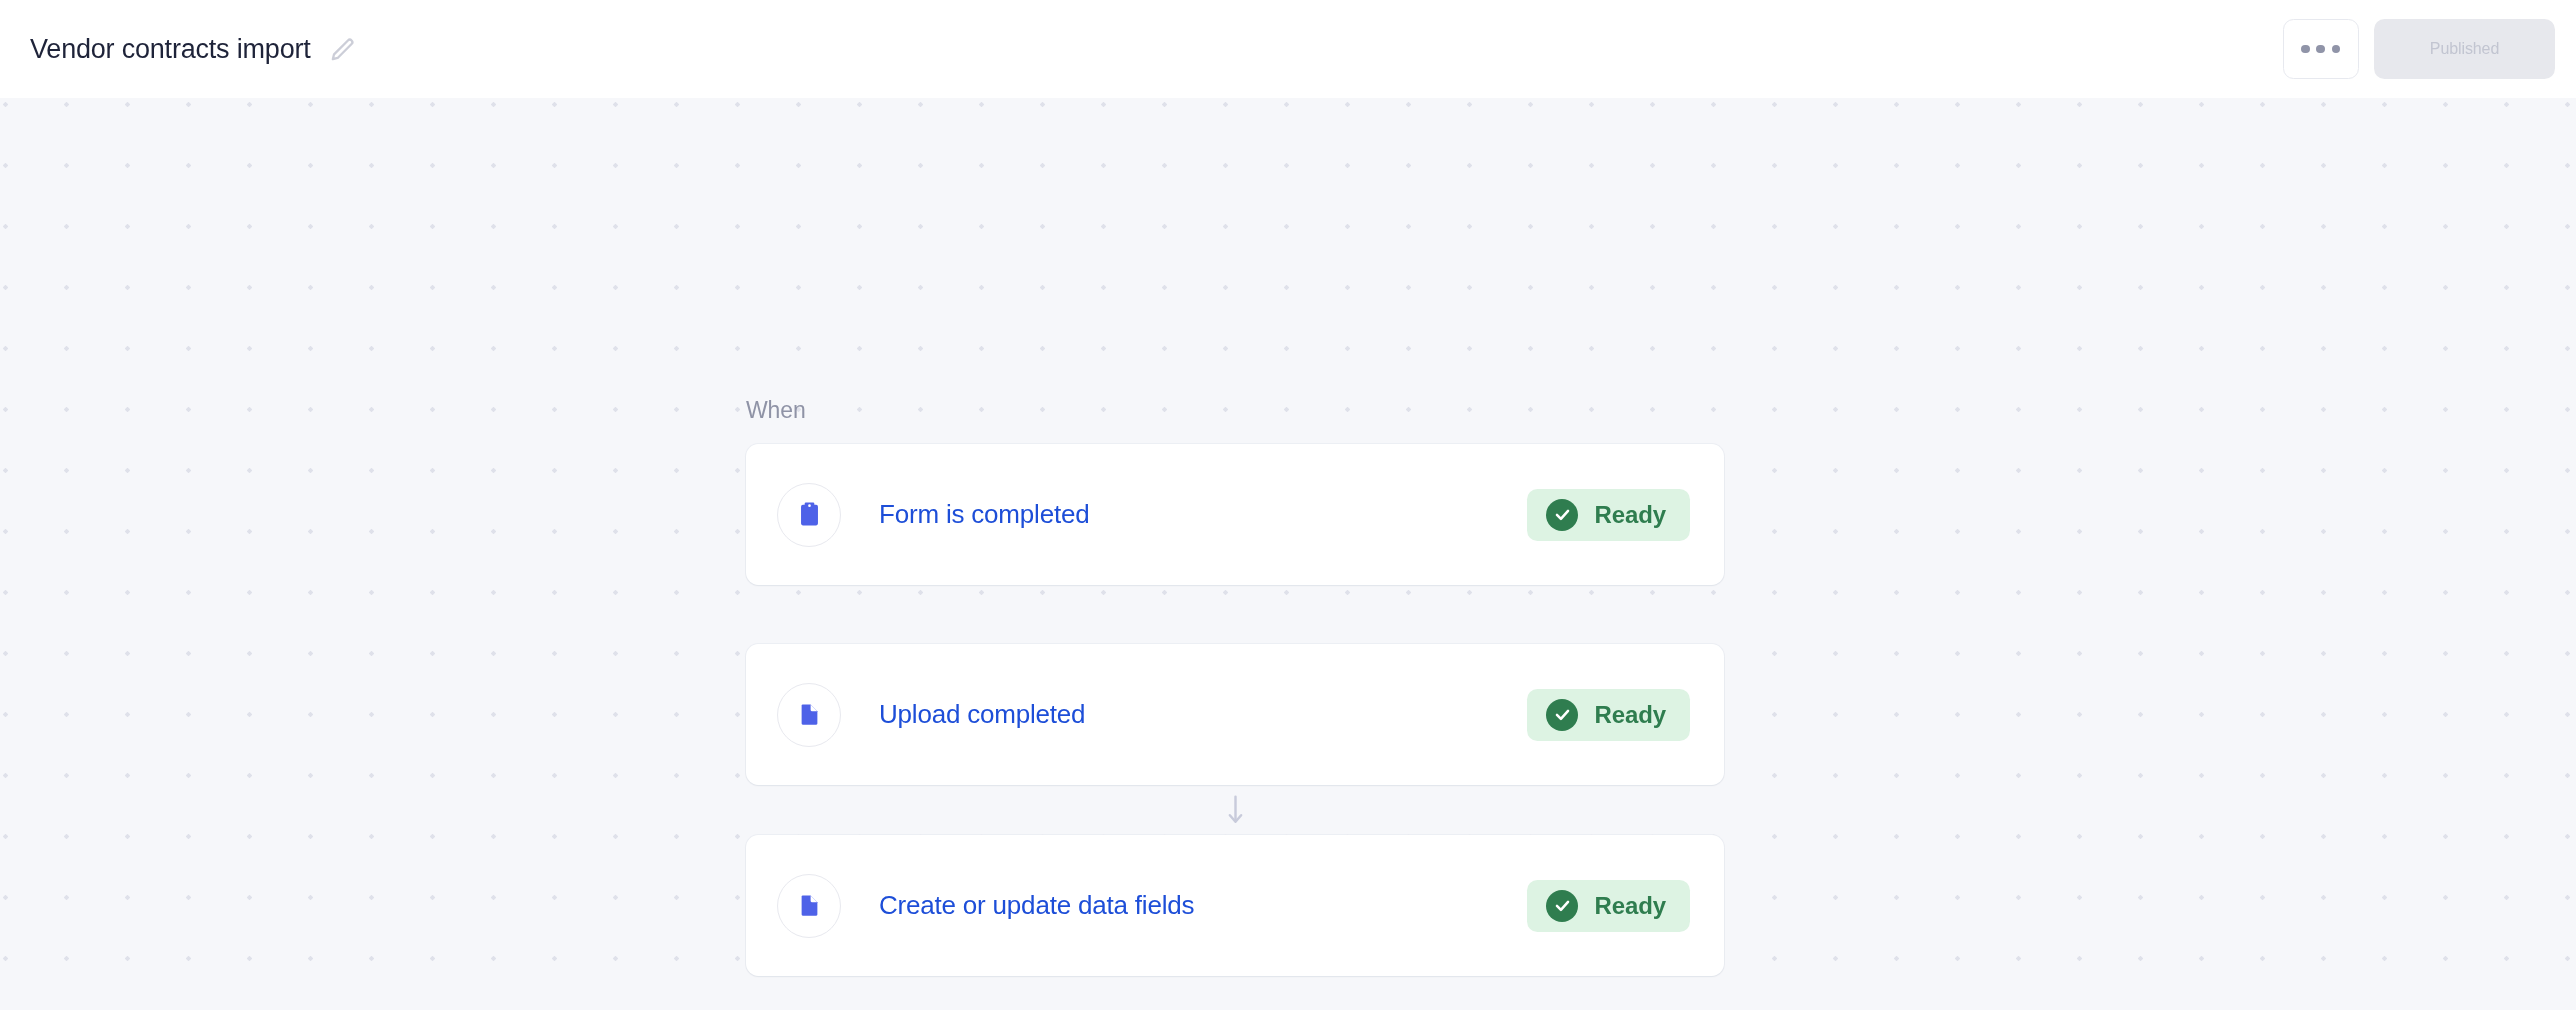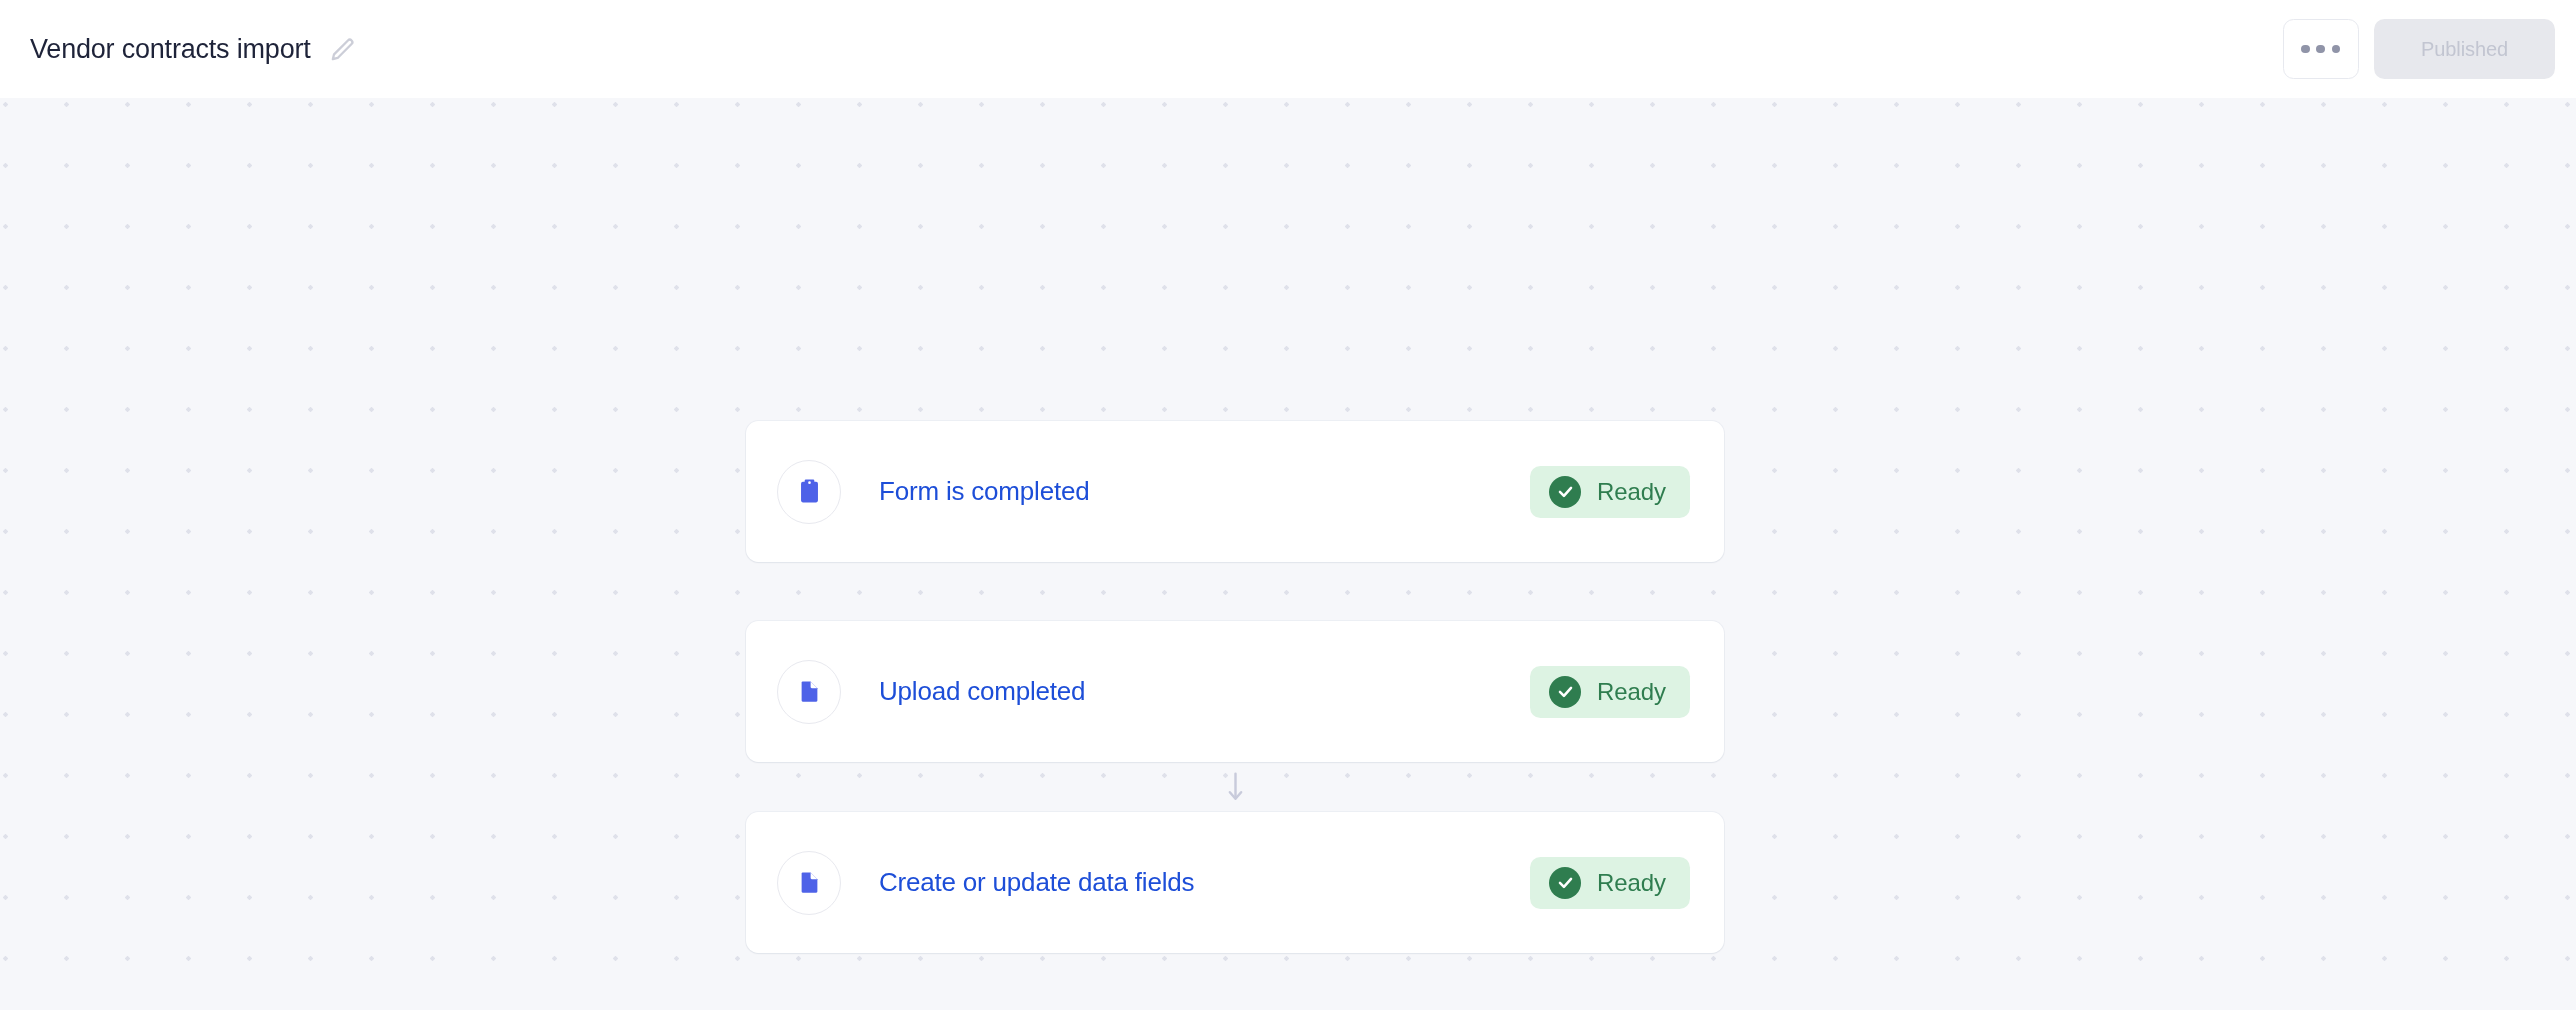--- a/index.html
+++ b/index.html
@@ -79,21 +79,21 @@
 
   .publish-btn {
     min-width: 181px;
     height: 60px;
     padding: 0 32px;
     border-radius: 10.5px;
     background: #e7e8ed;
     border: none;
     color: #c2c5d1;
     font-family: "Liberation Sans", sans-serif;
-    font-size: 20px;
+    font-size: 16px;
     font-weight: 400;
     letter-spacing: -0.1px;
     display: flex;
     align-items: center;
     justify-content: center;
     cursor: default;
   }
 
   
   .canvas {
@@ -179,21 +179,21 @@
     background: #2f7d4f;
     display: flex;
     align-items: center;
     justify-content: center;
   }
   .status-check svg { display: block; }
 
   .status-text {
     font-size: 24px;
     color: #2f7d4f;
-    font-weight: 400;
+    font-weight: 700;
     letter-spacing: -0.1px;
   }
 
   
   .connector {
     height: 50px;
     display: flex;
     align-items: center;
     justify-content: center;
   }
@@ -226,20 +226,21 @@
     </div>
 
     <button class="publish-btn">Published</button>
   </div>
 </div>
 
 <div class="canvas">
 
   <div class="flow">
 
+    <div class="section-label label-when">When</div>
 
     <div class="spacer-label-card"></div>
 
     <div class="node-card">
       <span class="node-icon-wrap">
         <svg width="29" height="29" viewBox="0 0 24 24" fill="#4e62e8">
           <path d="M9 2h6a1 1 0 0 1 1 1v1h1.5A1.5 1.5 0 0 1 19 5.5v14A1.5 1.5 0 0 1 17.5 21h-11A1.5 1.5 0 0 1 5 19.5v-14A1.5 1.5 0 0 1 6.5 4H8V3a1 1 0 0 1 1-1Zm3 1.6a1.1 1.1 0 1 0 0 2.2 1.1 1.1 0 0 0 0-2.2Z"></path>
         </svg>
       </span>
       <span class="node-title">Form is completed</span>

